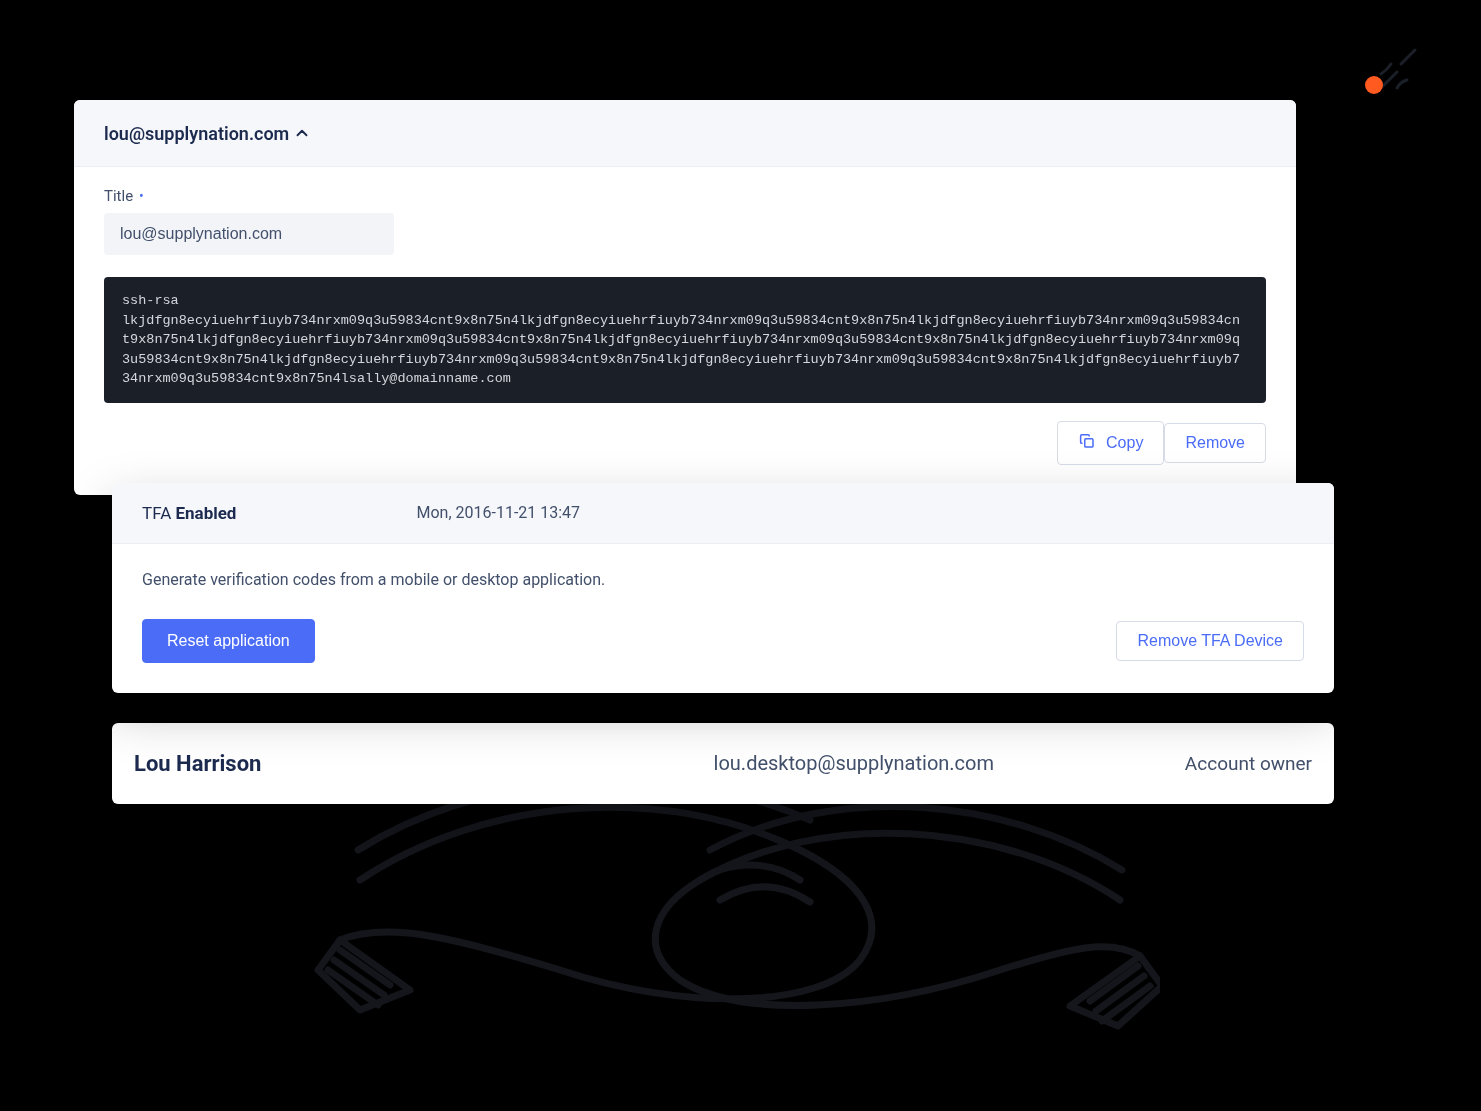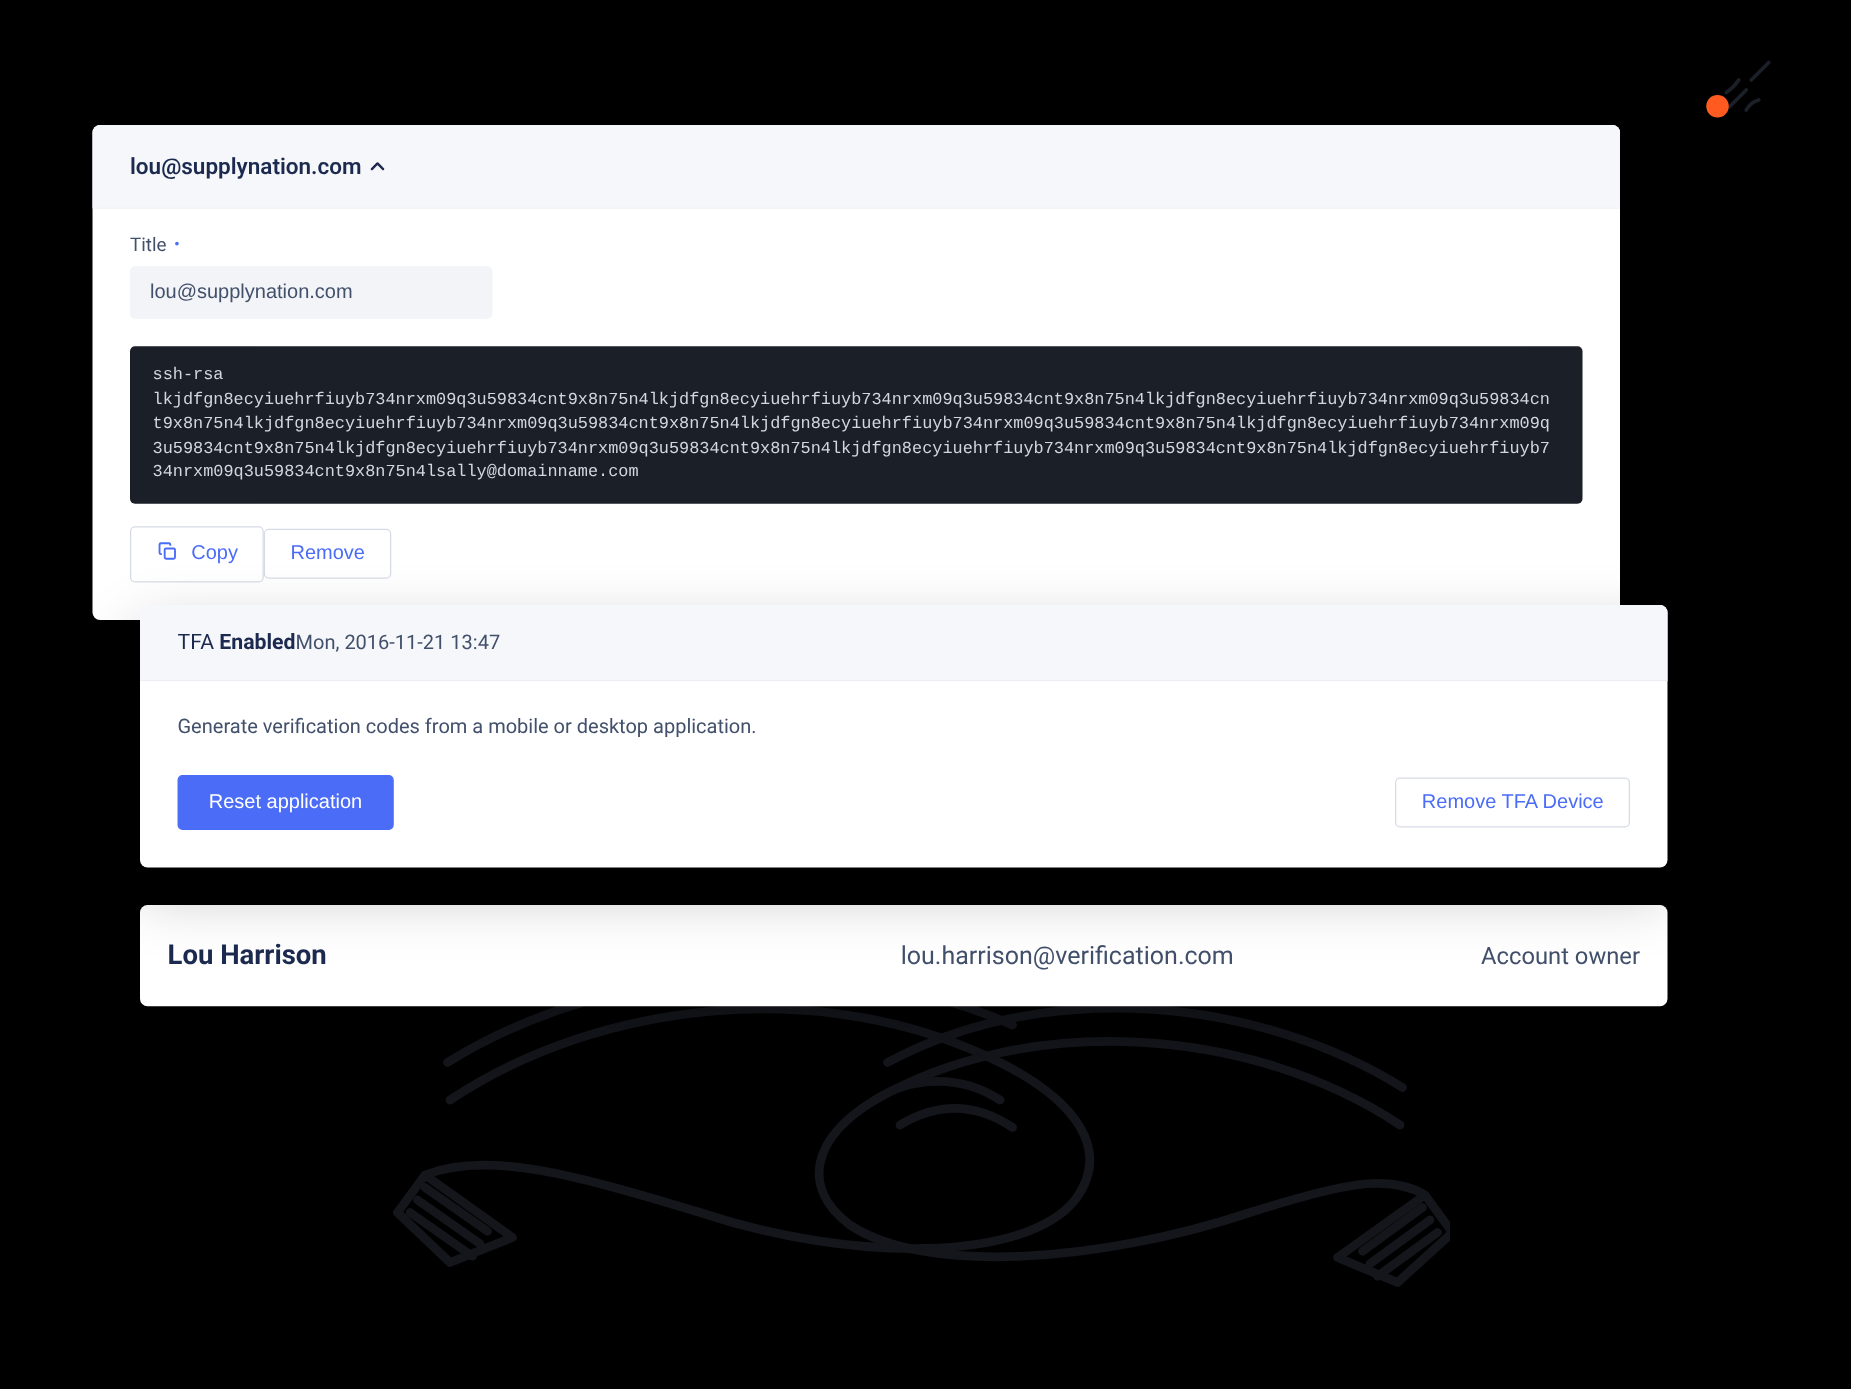--- a/index.html
+++ b/index.html
@@ -101,21 +101,21 @@
     font-size: 13.5px;
     line-height: 1.45;
     padding: 14px 18px;
     border-radius: 4px;
     word-break: break-all;
     white-space: pre-wrap;
     margin-bottom: 18px;
   }
   .ssh-actions {
     display: flex;
-    justify-content: flex-start;
+    justify-content: flex-end;
     align-items: center;
   }
   .btn {
     display: inline-flex;
     align-items: center;
     gap: 10px;
     padding: 10px 20px;
     border-radius: 4px;
     font-size: 16px;
     cursor: pointer;
@@ -139,20 +139,21 @@
   .tfa-card {
     position: relative;
     margin-top: -12px;
     margin-left: 38px;
     width: 1222px;
     z-index: 2;
   }
   .tfa-header {
     display: flex;
     align-items: center;
+    gap: 180px;
     padding: 20px 30px;
     background: #f6f7fa;
     border-radius: 6px 6px 0 0;
     border-bottom: 1px solid #eceef3;
   }
   .tfa-header .label { color:#1b2a4e; font-size:17px; }
   .tfa-header .label strong { font-weight:700; }
   .tfa-header .date { color:#42506b; font-size:16px; }
   .tfa-body { padding: 26px 30px 30px; }
   .tfa-desc { color:#42506b; font-size:16px; margin-bottom: 30px; }
@@ -263,21 +264,21 @@
         </button>
         <button class="btn btn-outline-blue">
           <span>Remove TFA Device</span>
         </button>
       </div>
     </div>
   </div>
 
   <div class="card user-card">
     <div class="name">Lou Harrison</div>
-    <div class="uemail">lou.harrison@verification.com</div>
+    <div class="uemail">lou.desktop@supplynation.com</div>
     <div class="role">Account owner</div>
   </div>
 
 </div>
 
 <div class="hands">
   <svg viewBox="0 0 860 320" fill="none" stroke="#14161c" stroke-width="7" stroke-linecap="round" stroke-linejoin="round">
 
     <path d="M60 120 C 180 40, 360 20, 500 90 C 560 120, 590 160, 560 200 C 520 250, 380 250, 260 210 C 160 180, 90 160, 40 180"></path>
     <path d="M58 90 C 170 20, 350 -10, 510 60"></path>

